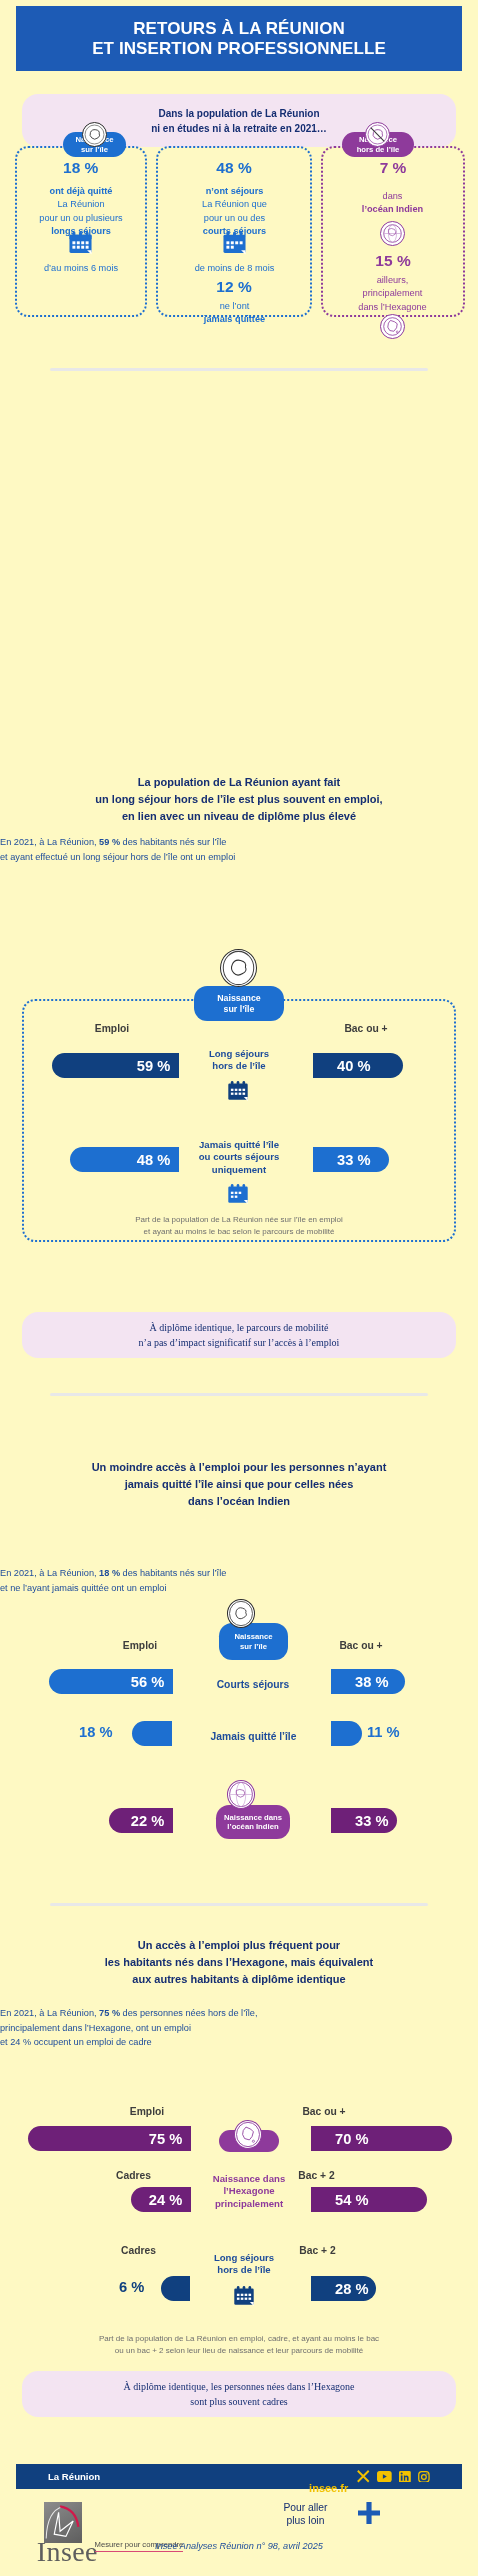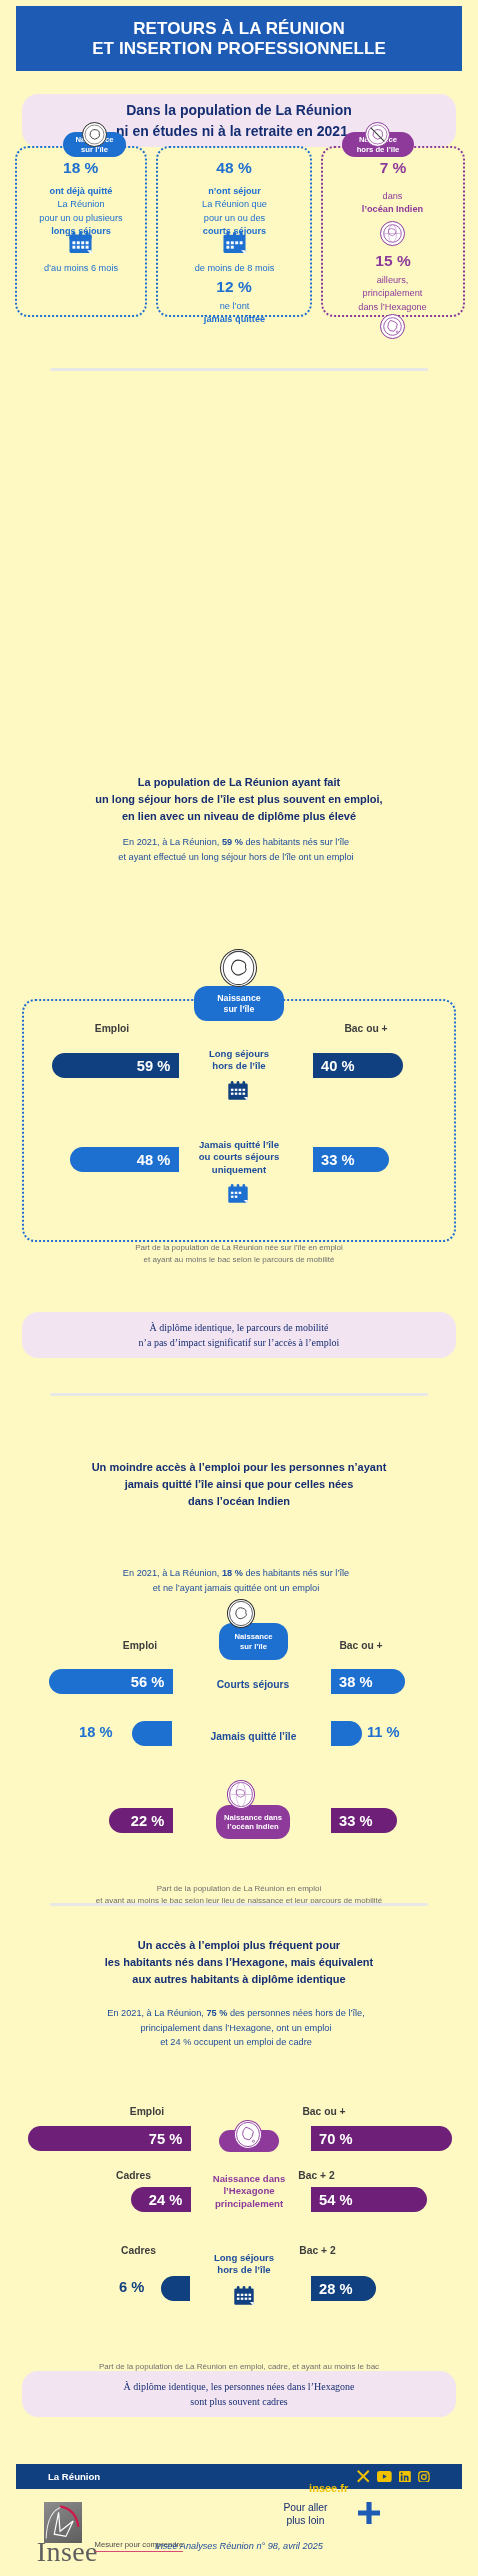--- a/index.html
+++ b/index.html
@@ -40,21 +40,21 @@
   .pink-box {
     position: absolute;
     background: #F3E4F2;
     border-radius: 16px;
     display: flex; flex-direction: column;
     align-items: center; justify-content: center;
   }
   .pink-box .pl {
     color: #152E72;
     font-weight: bold;
-    font-size: 14px;
+    font-size: 10px;
     line-height: 1.5;
     text-align: center;
     white-space: nowrap;
   }
   .pink-box.light .pl { font-weight: normal; font-size: 10px; font-family: Liberation Serif, serif; }
 
   
   .dash-panel {
     position: absolute;
     border-radius: 13.2px;
@@ -119,49 +119,48 @@
     width: 478px; left: 0;
     text-align: center;
     color: #152E72;
     font-weight: bold;
     font-size: 11px;
     line-height: 1.55;
   }
   .sec-sub {
     position: absolute;
     width: 472px; left: 0;
-    text-align: center;
+    text-align: left;
     color: #1D4C9B;
     font-size: 9.2px;
     line-height: 1.6;
   }
   .sec-sub b { font-weight: bold; }
   .caption {
     position: absolute;
     width: 478px; left: 0;
     text-align: center;
     color: #6F6F6F;
     font-size: 8px;
     line-height: 1.55;
-    margin-top: 28px;
   }
 
   
   .bar {
     position: absolute;
     height: 25px;
     display: flex;
     align-items: center;
     color: #ffffff;
     font-weight: bold;
     font-size: 14.7px;
   }
   .bar.left  { justify-content: flex-end; padding-right: 8.8px;
                border-radius: 0 12.5px 12.5px 0; }
-  .bar.right { justify-content: flex-start; padding-left: 8px;
+  .bar.right { justify-content: flex-start; padding-left: 24px;
                border-radius: 0 12.5px 12.5px 0; }
   .bar.leftrounded { border-radius: 12.5px 0 0 12.5px; }
   .outside-val {
     position: absolute;
     font-weight: bold;
     font-size: 14.7px;
     color: #1D6FD0;
     white-space: nowrap;
   }
   .bar-label {
@@ -312,21 +311,21 @@
         <rect x="18" y="20" width="4" height="4"></rect>
           <rect x="24" y="20" width="4" height="4"></rect>
       </g>
       <path d="M26 26 L32 26 L32 32 Z" fill="#ffffff"></path>
     </svg>
   </div>
   <div class="col-text" style="left:16px; top:262px; width:130px;">d’au moins 6 mois</div>
 
   <div class="big-pct" style="left:156px; top:159px; width:156px;">48 %</div>
   <div class="col-text" style="left:158px; top:185px; width:153px;">
-    <b>n’ont séjour</b><br>
+    <b>n’ont séjours</b><br>
     <span>La Réunion que</span><br>
     <span>pour un ou des</span><br>
     <b>courts séjours</b>
   </div>
   <div class="cal" style="left:222px; top:231px;">
     <svg width="25" height="23.6" viewBox="0 0 34 32">
       <rect x="2" y="5" width="30" height="25" rx="2" fill="#1D6FD0"></rect>
       <rect x="6" y="1" width="4" height="7" rx="2" fill="#1D6FD0"></rect>
       <rect x="15" y="1" width="4" height="7" rx="2" fill="#1D6FD0"></rect>
       <rect x="24" y="1" width="4" height="7" rx="2" fill="#1D6FD0"></rect>
@@ -506,24 +505,20 @@
       <path d="M12 14 Q17 11 23 14 Q26 18 23 22 Q18 26 14 22 Q11 18 12 14 Z" fill="none" stroke="#8E3A9B" stroke-width="1"></path>
       </svg>
   </div>
   <div class="pill purple" style="left:216px; top:1805px; width:74px; height:34px; font-size:7.7px;">
     <span>Naissance dans</span>
     <span>l’océan Indien</span>
   </div>
   <div class="bar left leftrounded" style="left:109px; top:1808px; width:64px; background:#6E2078;">22 %</div>
   <div class="bar right" style="left:331px; top:1808px; width:66px; background:#6E2078;">33 %</div>
 
-  <div class="caption" style="top:1855px;">
-    <span>Part de la population de La Réunion en emploi</span><br>
-    <span>et ayant au moins le bac selon leur lieu de naissance et leur parcours de mobilité</span>
-  </div>
 
   <div class="hr" style="left:50px; top:1903px; width:378px;"></div>
 
   <div class="sec-title" style="top:1937px;">
     <span>Un accès à l’emploi plus fréquent pour</span><br>
     <span>les habitants nés dans l’Hexagone, mais équivalent</span><br>
     <span>aux autres habitants à diplôme identique</span>
   </div>
   <div class="sec-sub" style="top:2006px;">
     <span>En 2021, à La Réunion, </span><b>75 %</b><span> des personnes nées hors de l’île,</span><br>

